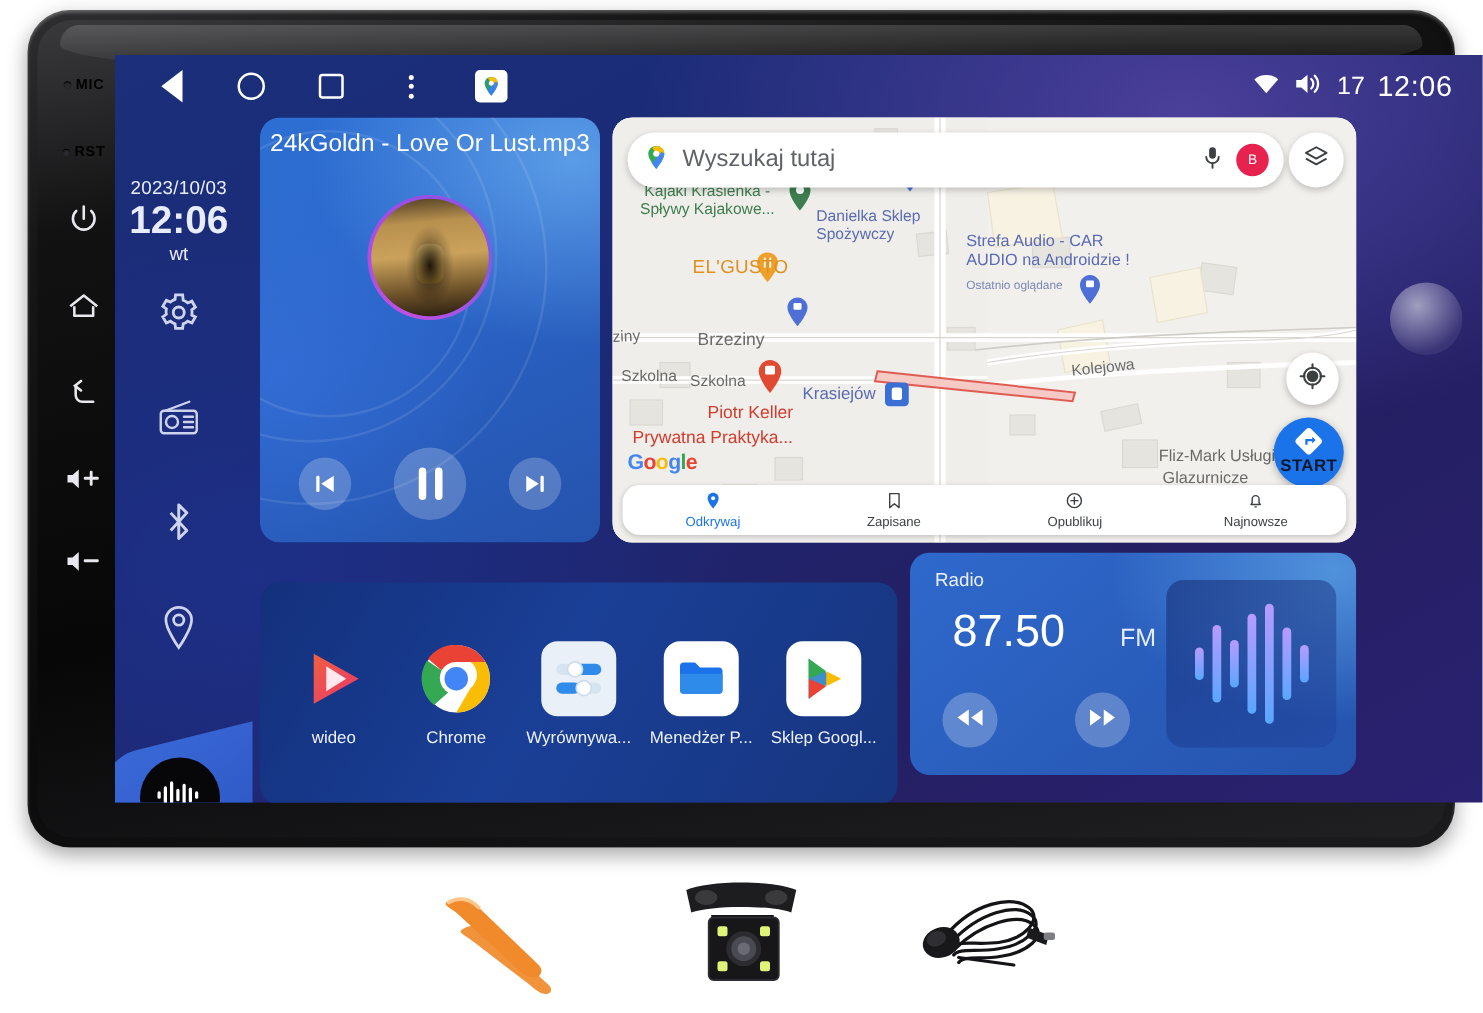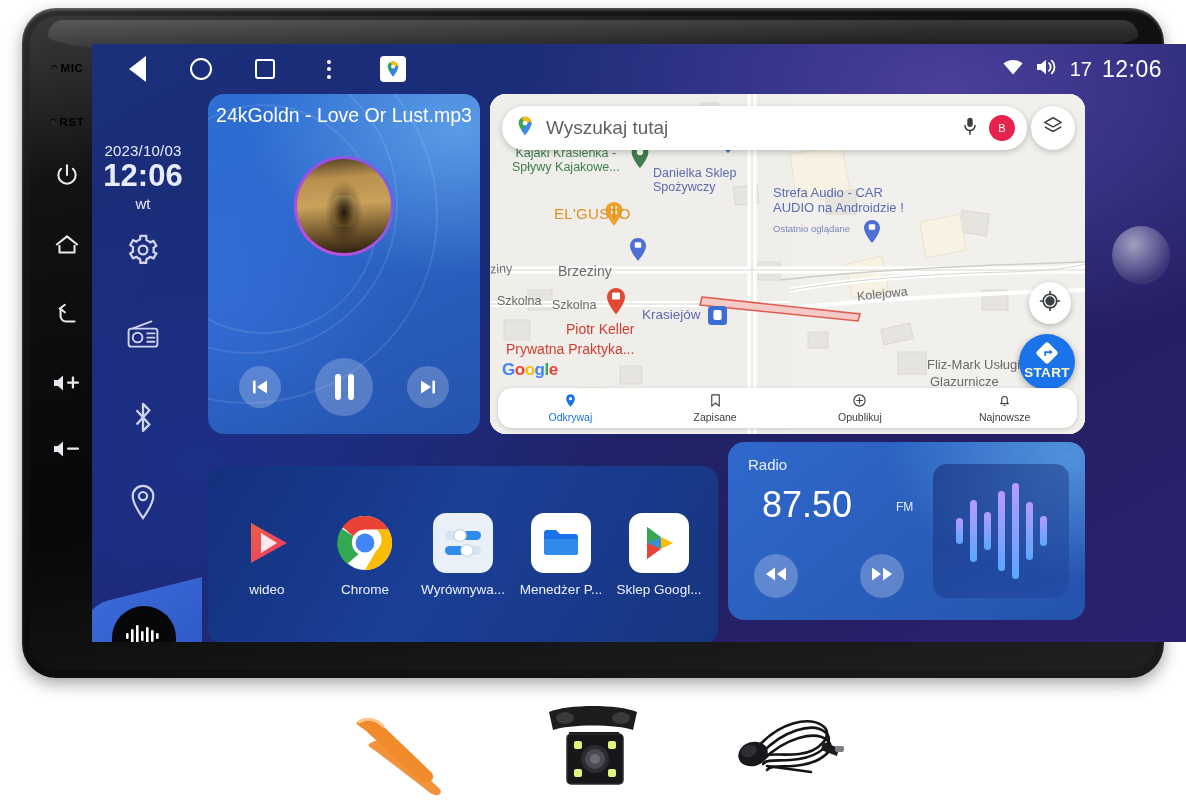--- a/index.html
+++ b/index.html
@@ -110,21 +110,21 @@
   .mapsvg { position:absolute; inset:0; }
   .search-pill {
     position:absolute; left:12px; top:12px; width:525px; height:44px; background:#fff;
     border-radius:22px; box-shadow:0 2px 6px rgba(0,0,0,.22); display:flex; align-items:center; padding:0 12px; gap:10px;
   }
   .search-text { color:#5f6368; font-size:19px; flex:1; }
   .avatar-b { width:26px;height:26px;border-radius:50%; background:#e8224e; color:#fff; font-size:11px; display:flex; align-items:center; justify-content:center; }
   .layers-btn { position:absolute; right:10px; top:12px; width:44px;height:44px;border-radius:50%; background:#fff; box-shadow:0 2px 6px rgba(0,0,0,.22); display:flex; align-items:center; justify-content:center; }
   .locate-btn { position:absolute; right:14px; top:188px; width:42px;height:42px;border-radius:50%; background:#fff; box-shadow:0 2px 6px rgba(0,0,0,.25); display:flex; align-items:center; justify-content:center; }
   .start-btn { position:absolute; right:10px; top:240px; width:56px;height:56px;border-radius:50%; background:#1a73e8; display:flex; flex-direction:column; align-items:center; justify-content:center; box-shadow:0 2px 7px rgba(0,0,0,.3); }
-  .start-btn span { color:#fef9c3; font-size:13.5px; font-weight:bold; letter-spacing:.3px; margin-top:-2px; }
+  .start-btn span { color:#0f172a; font-size:13.5px; font-weight:bold; letter-spacing:.3px; margin-top:-2px; }
   .map-bottombar { position:absolute; left:8px; right:8px; bottom:6px; height:40px; background:#fff; border-radius:14px; display:flex; box-shadow:0 1px 4px rgba(0,0,0,.18); }
   .mbb-item { flex:1; display:flex; flex-direction:column; align-items:center; justify-content:center; gap:1px; color:#3c4043; font-size:10.5px; }
   .mbb-item.active { color:#1a73e8; }
   .maplabel { position:absolute; font-size:12.5px; line-height:1.12; white-space:pre; }
   .lbl-poi { color:#5b6ab4; }
   .lbl-green { color:#3f7e4f;text-align:center; }
   .lbl-street { color:#6a6a6a; }
   .lbl-red { color:#d23c2e; }
   .lbl-orange { color:#e09020; font-variant: small-caps; letter-spacing:.3px; }
   .lbl-sub { color:#7b86b8; font-size:9.5px; }
@@ -137,21 +137,21 @@
   .apps-card { left:116px; top:398px; width:510px; height:178px; background: linear-gradient(120deg,#13307c 0%, #1a3f96 45%, #17357f 100%); display:flex; align-items:center; justify-content:space-around; padding:0 10px;margin-top:24px; }
   .app { width:92px; display:flex; flex-direction:column; align-items:center; gap:9px; }
   .app-ico { width:60px; height:60px; border-radius:13px; display:flex; align-items:center; justify-content:center; }
   .app-label { color:#eef2ff; font-size:13.5px; white-space:nowrap; overflow:hidden; text-overflow:ellipsis; max-width:92px; text-align:center; }
 
   
   .radio-card { left:636px; top:398px; width:357px; height:178px;
     background: radial-gradient(300px 200px at 95% 8%, rgba(120,200,255,.5), rgba(120,200,255,0) 60%), linear-gradient(140deg,#2f69cc,#2553ad); }
   .rc-title { position:absolute; left:20px; top:14px; color:#eaf0ff; font-size:15px; }
   .rc-freq { position:absolute; left:34px; top:42px; color:#fff; font-size:36px; }
-  .rc-fm { position:absolute; left:168px; top:58px; color:#e4ecff; font-size:12px; }
+  .rc-fm { position:absolute; left:168px; top:58px; color:#e4ecff; font-size:20px; }
   .rc-btn { position:absolute; top:112px; width:44px;height:44px;border-radius:50%; background:rgba(255,255,255,.25); display:flex;align-items:center;justify-content:center; }
   .rc-viz { position:absolute; right:16px; top:22px; width:136px; height:134px; border-radius:14px;
     background: linear-gradient(150deg, rgba(20,40,110,.55), rgba(30,60,150,.35)); display:flex; align-items:center; justify-content:center; gap:7px; }
   .rc-viz i { display:block; width:7px; border-radius:4px; background: linear-gradient(180deg,#b79bff,#5aa6ff); }
 
   
   .accessories { position:absolute; left:0; top:686px; width:1186px; height:124px; display:flex; align-items:center; justify-content:center; gap:74px; }
   .acc { display:flex; align-items:center; justify-content:center; }
 </style>
 </head>

